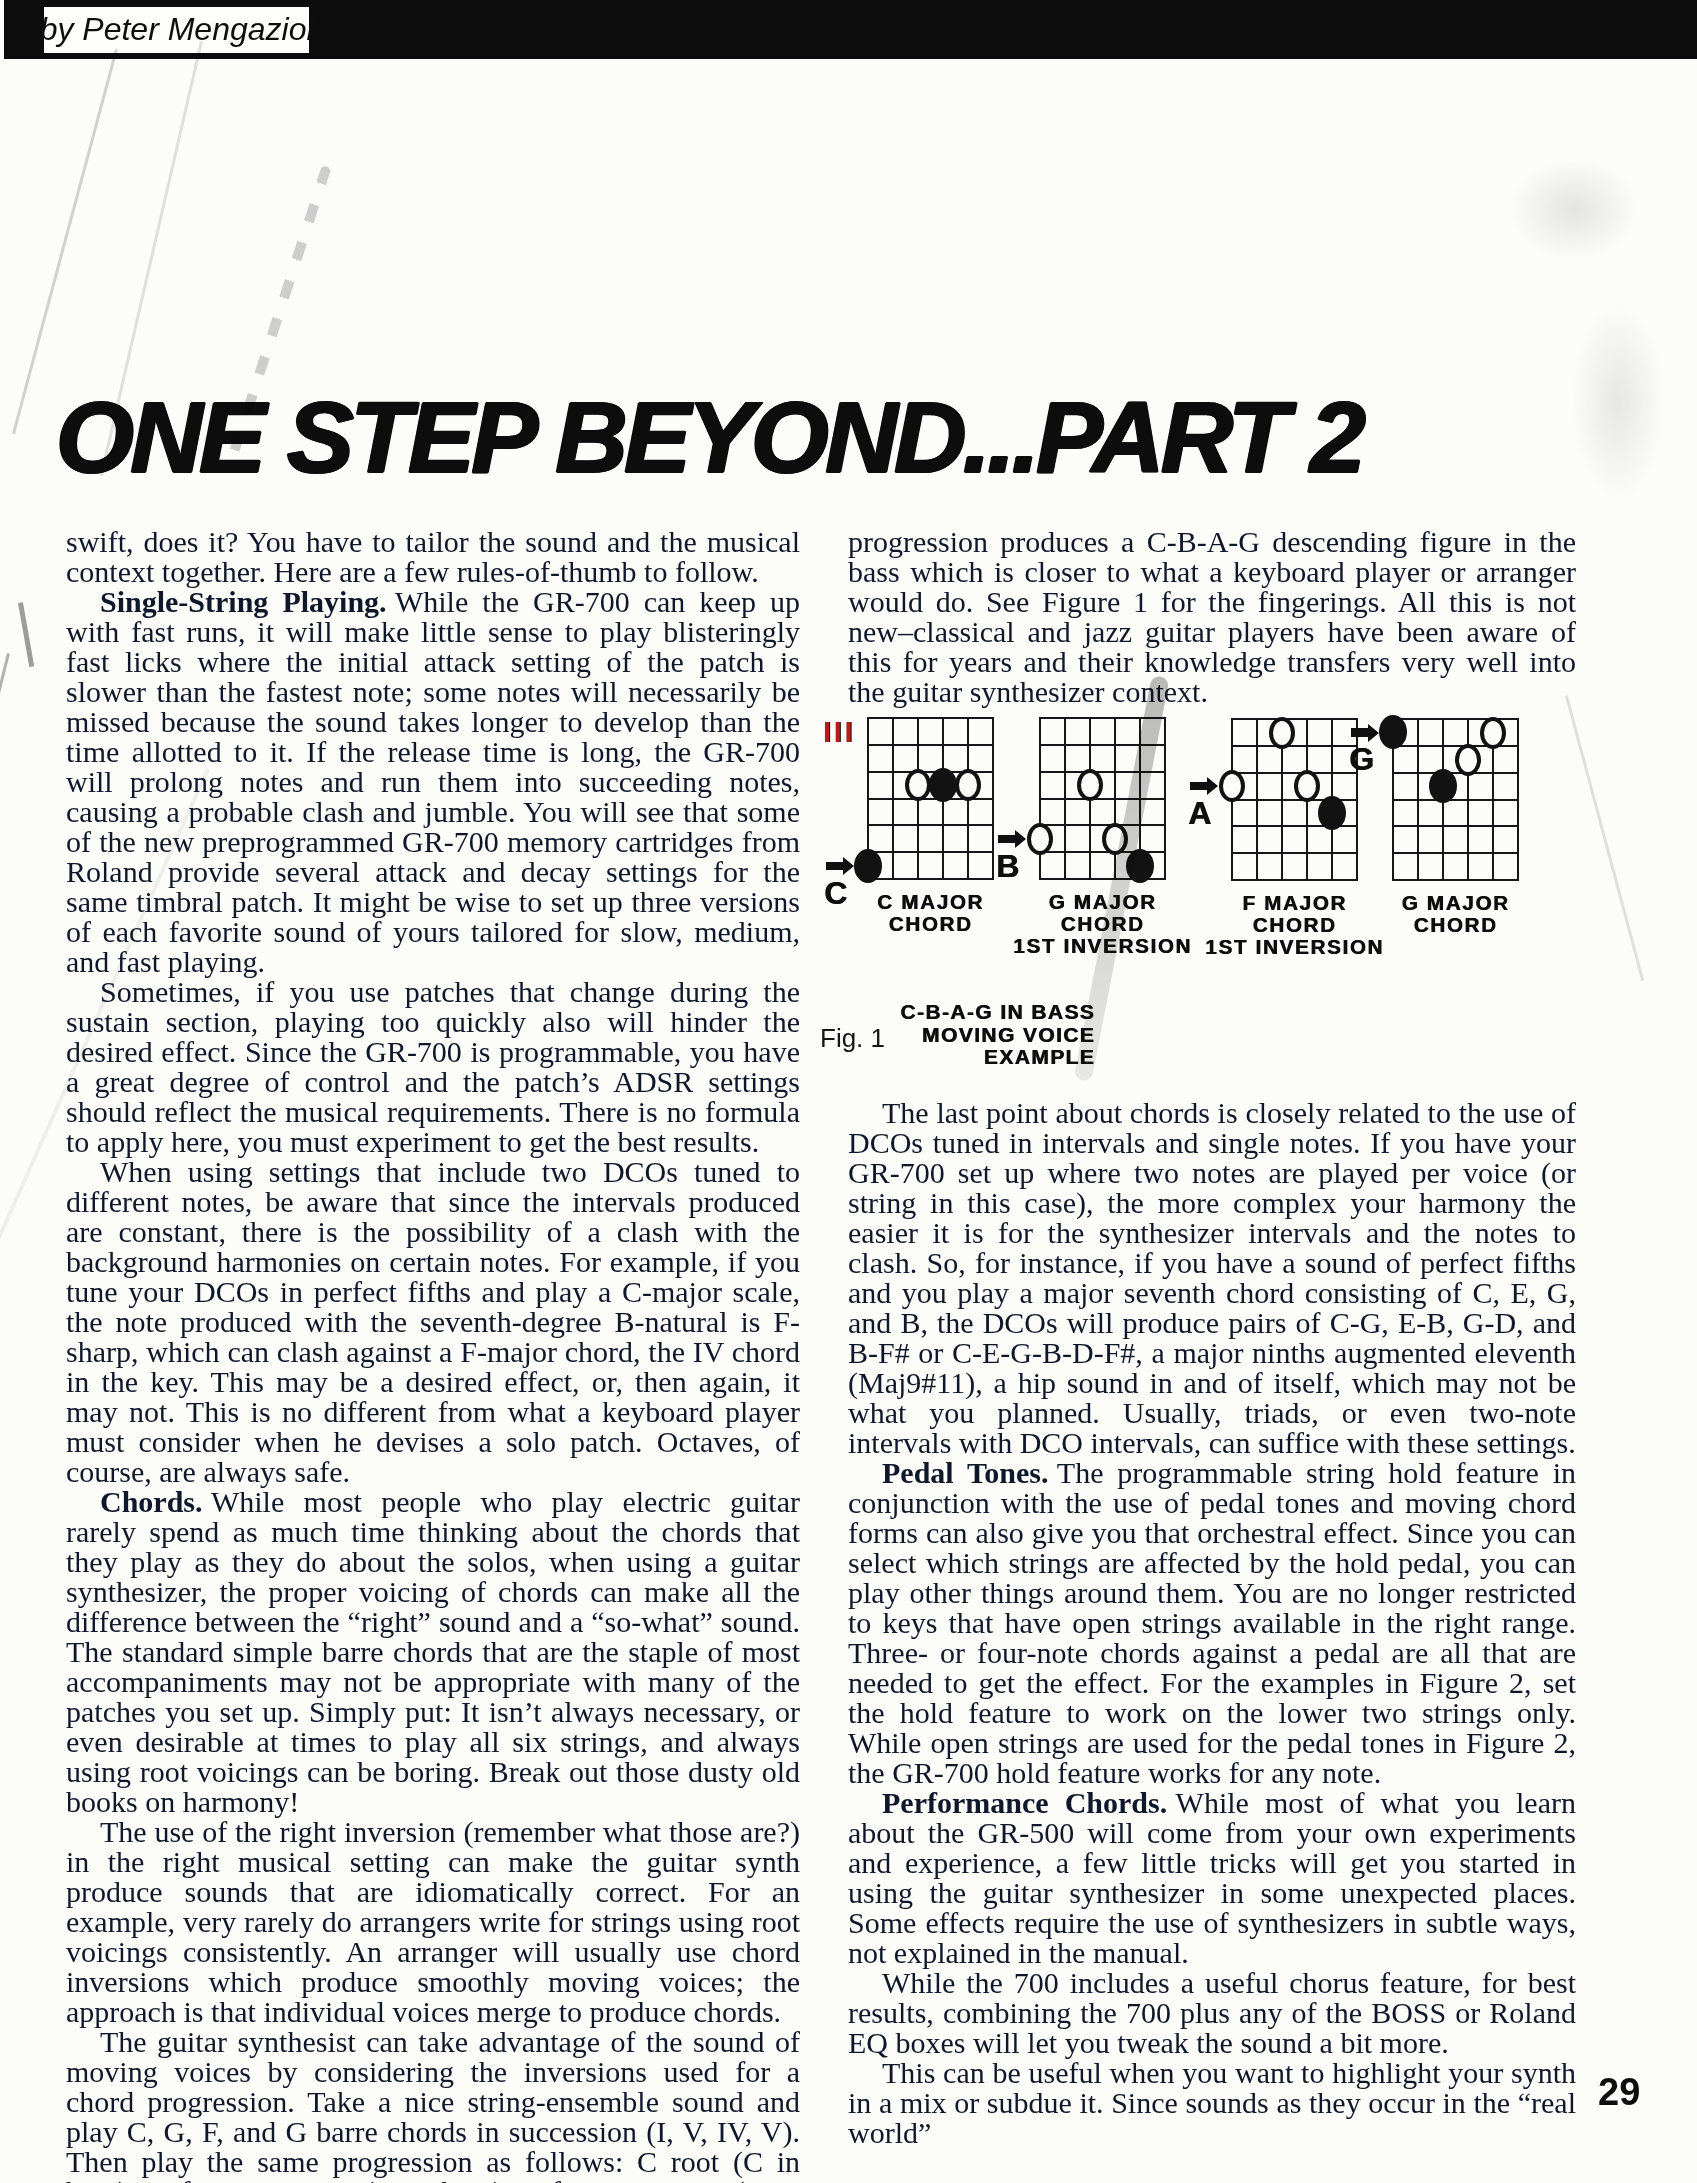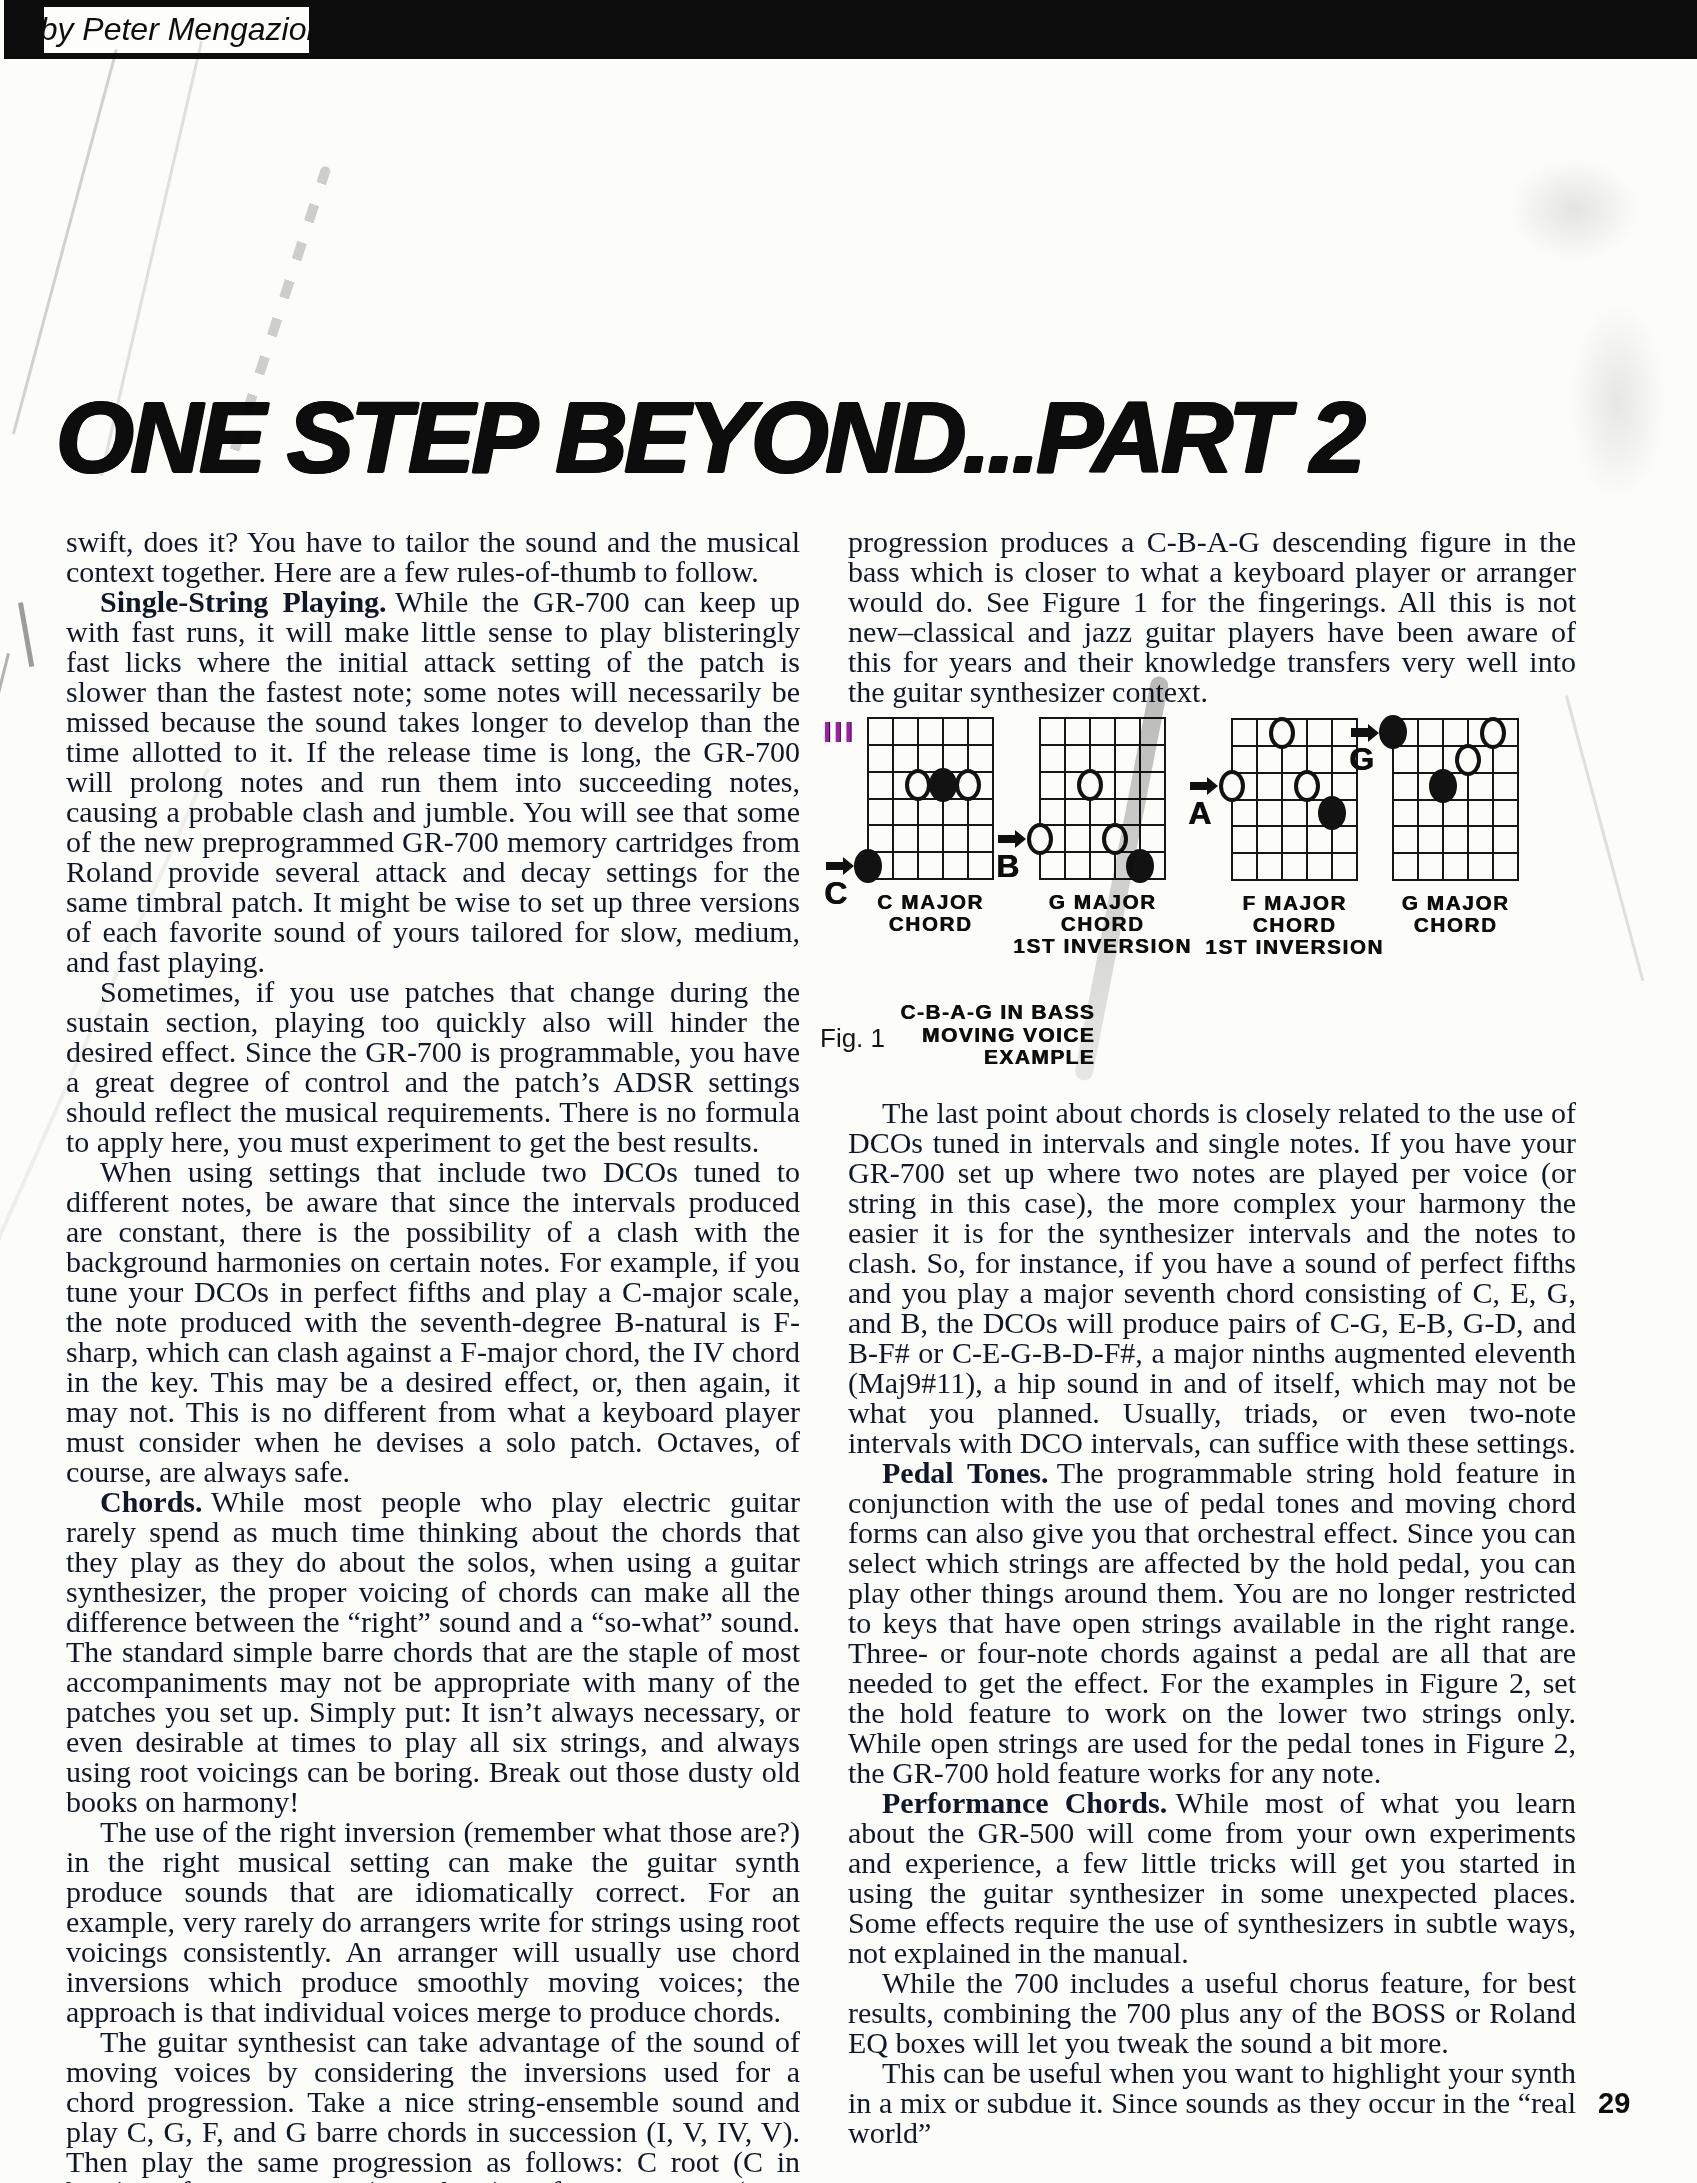--- a/index.html
+++ b/index.html
@@ -55,35 +55,35 @@
   }
   .fig-label-lines {
     position:absolute; text-align:center;
     font-family:"Liberation Sans", sans-serif; font-weight:bold;
     font-size:20.6px; line-height:22px; letter-spacing:1.7px;
     color:#0e0e0e; text-shadow:0.7px 0 #0e0e0e;
   }
   .pos-label {
     position:absolute; left:823px; top:716px;
     font-family:"Liberation Sans", sans-serif; font-weight:bold; font-size:29px;
-    letter-spacing:2.7px; color:#a21caf; text-shadow:1px 0 #0e0e0e;
+    letter-spacing:2.7px; color:#b91c1c; text-shadow:1px 0 #0e0e0e;
   }
   .fig-num {
     position:absolute; left:820px; top:1023px;
     font-family:"Liberation Sans", sans-serif; font-size:26px; color:#151515;
   }
   .fig-caption {
     position:absolute; left:876px; top:1001px; width:219px; text-align:right;
     font-family:"Liberation Sans", sans-serif; font-weight:bold;
     font-size:21px; line-height:22.6px; letter-spacing:1.4px;
     color:#0e0e0e; text-shadow:0.7px 0 #0e0e0e;
   }
   .page-num {
     position:absolute; left:1598px; top:2071px;
-    font-family:"Liberation Sans", sans-serif; font-weight:bold; font-size:29px; color:#0e0e0e;margin-top:16px;
+    font-family:"Liberation Sans", sans-serif; font-weight:bold; font-size:38px; color:#0e0e0e;
   }
   
   .art { position:absolute; mix-blend-mode:multiply; pointer-events:none; }
   .art1 { left:1152px; top:675px; width:18px; height:411px; border-radius:9.6px;
           background:linear-gradient(to bottom, rgba(120,120,120,.5), rgba(160,160,160,.22));
           transform:rotate(11deg); transform-origin:top left; }
   .art2 { left:115px; top:49px; width:3.4px; height:398px; background:rgba(100,100,100,.28);
           transform:rotate(15deg); transform-origin:top left; }
   .art3 { left:200px; top:41px; width:2.7px; height:446px; background:rgba(110,110,110,.2);
           transform:rotate(13deg); transform-origin:top left; }

